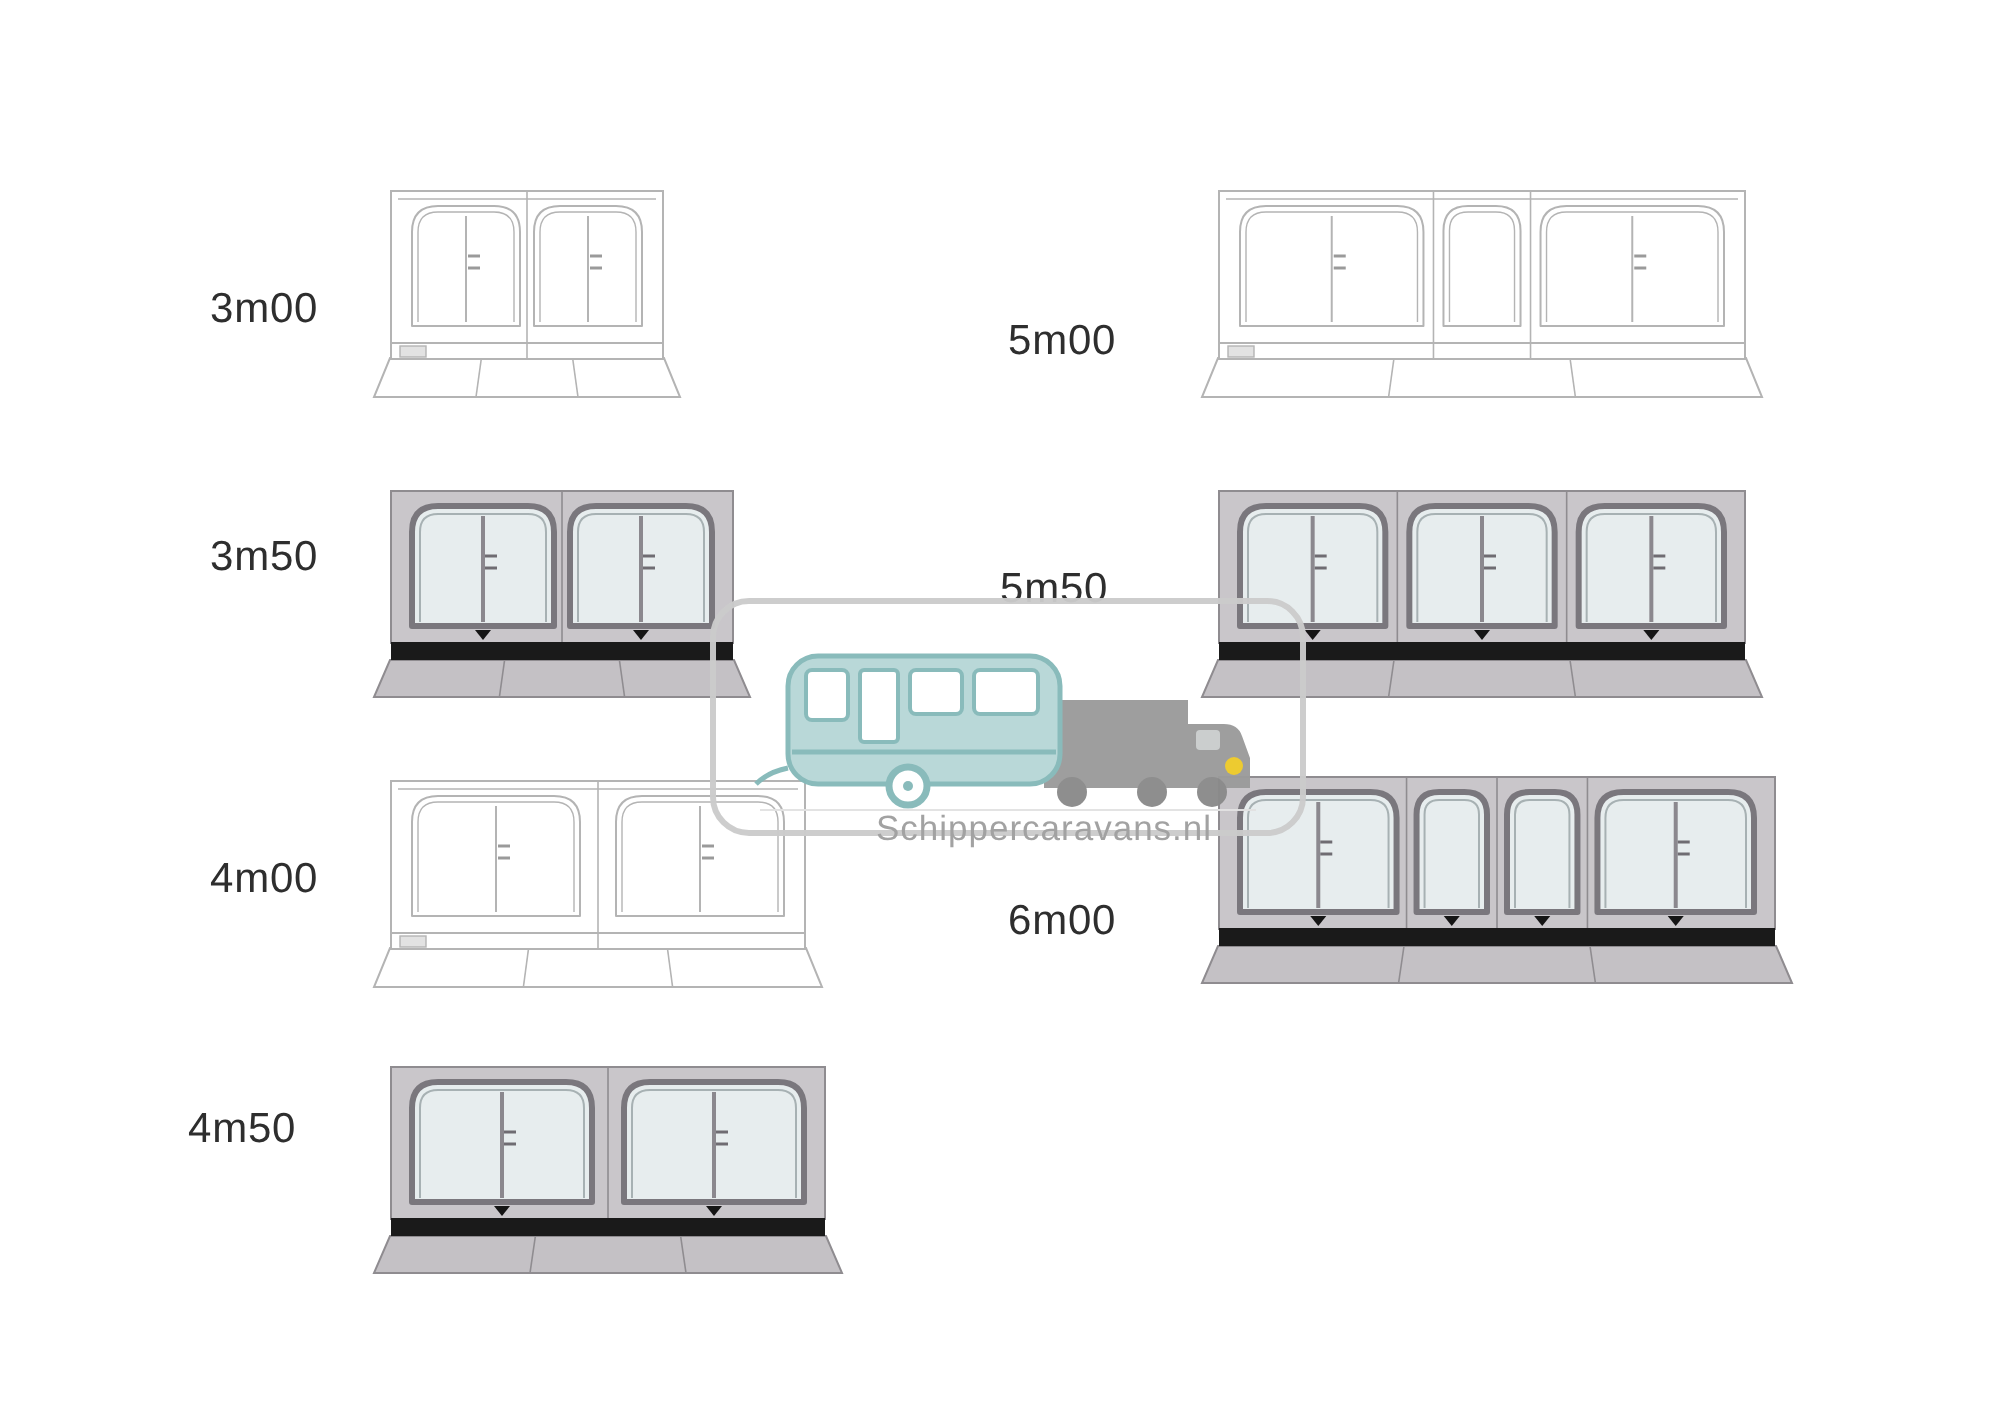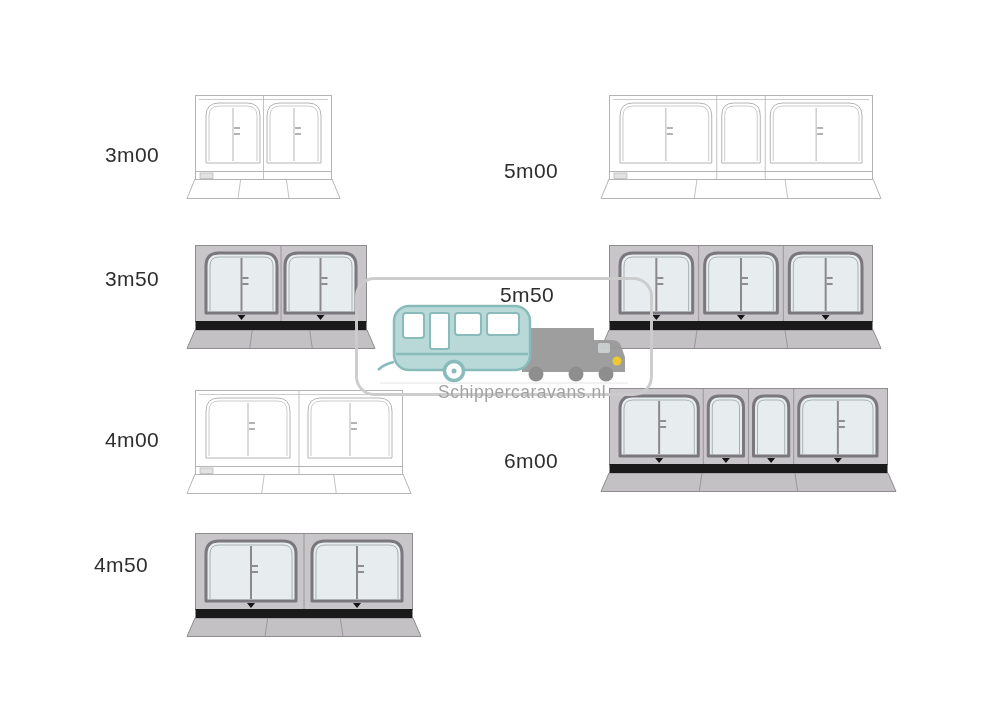--- a/index.html
+++ b/index.html
@@ -1,20 +1,20 @@
 <!DOCTYPE html>
 <html><head>
 <meta charset="utf-8">
 <style>
   html,body{margin:0;padding:0;background:#ffffff;}
   .canvas{position:relative;width:1000px;height:709px;background:#ffffff;overflow:hidden;
           font-family:"Liberation Sans",sans-serif;}
   .size-label{position:absolute;font-size:21px;color:#2e2e2e;letter-spacing:.4px;line-height:1;}
   .awning{position:absolute;display:block;}
-  .watermark{position:absolute;left:354px;top:276px;width:300px;height:132px;
+  .watermark{position:absolute;left:354px;top:298px;width:300px;height:132px;
              pointer-events:none;opacity:.96;}
   .watermark svg{display:block;width:300px;height:132px;}
 </style>
 </head>
 <body>
 
 <div class="canvas">
 
   <div class="size-label" style="left:105px;top:144px">3m00</div>
   <div class="size-label" style="left:504px;top:160px">5m00</div>

